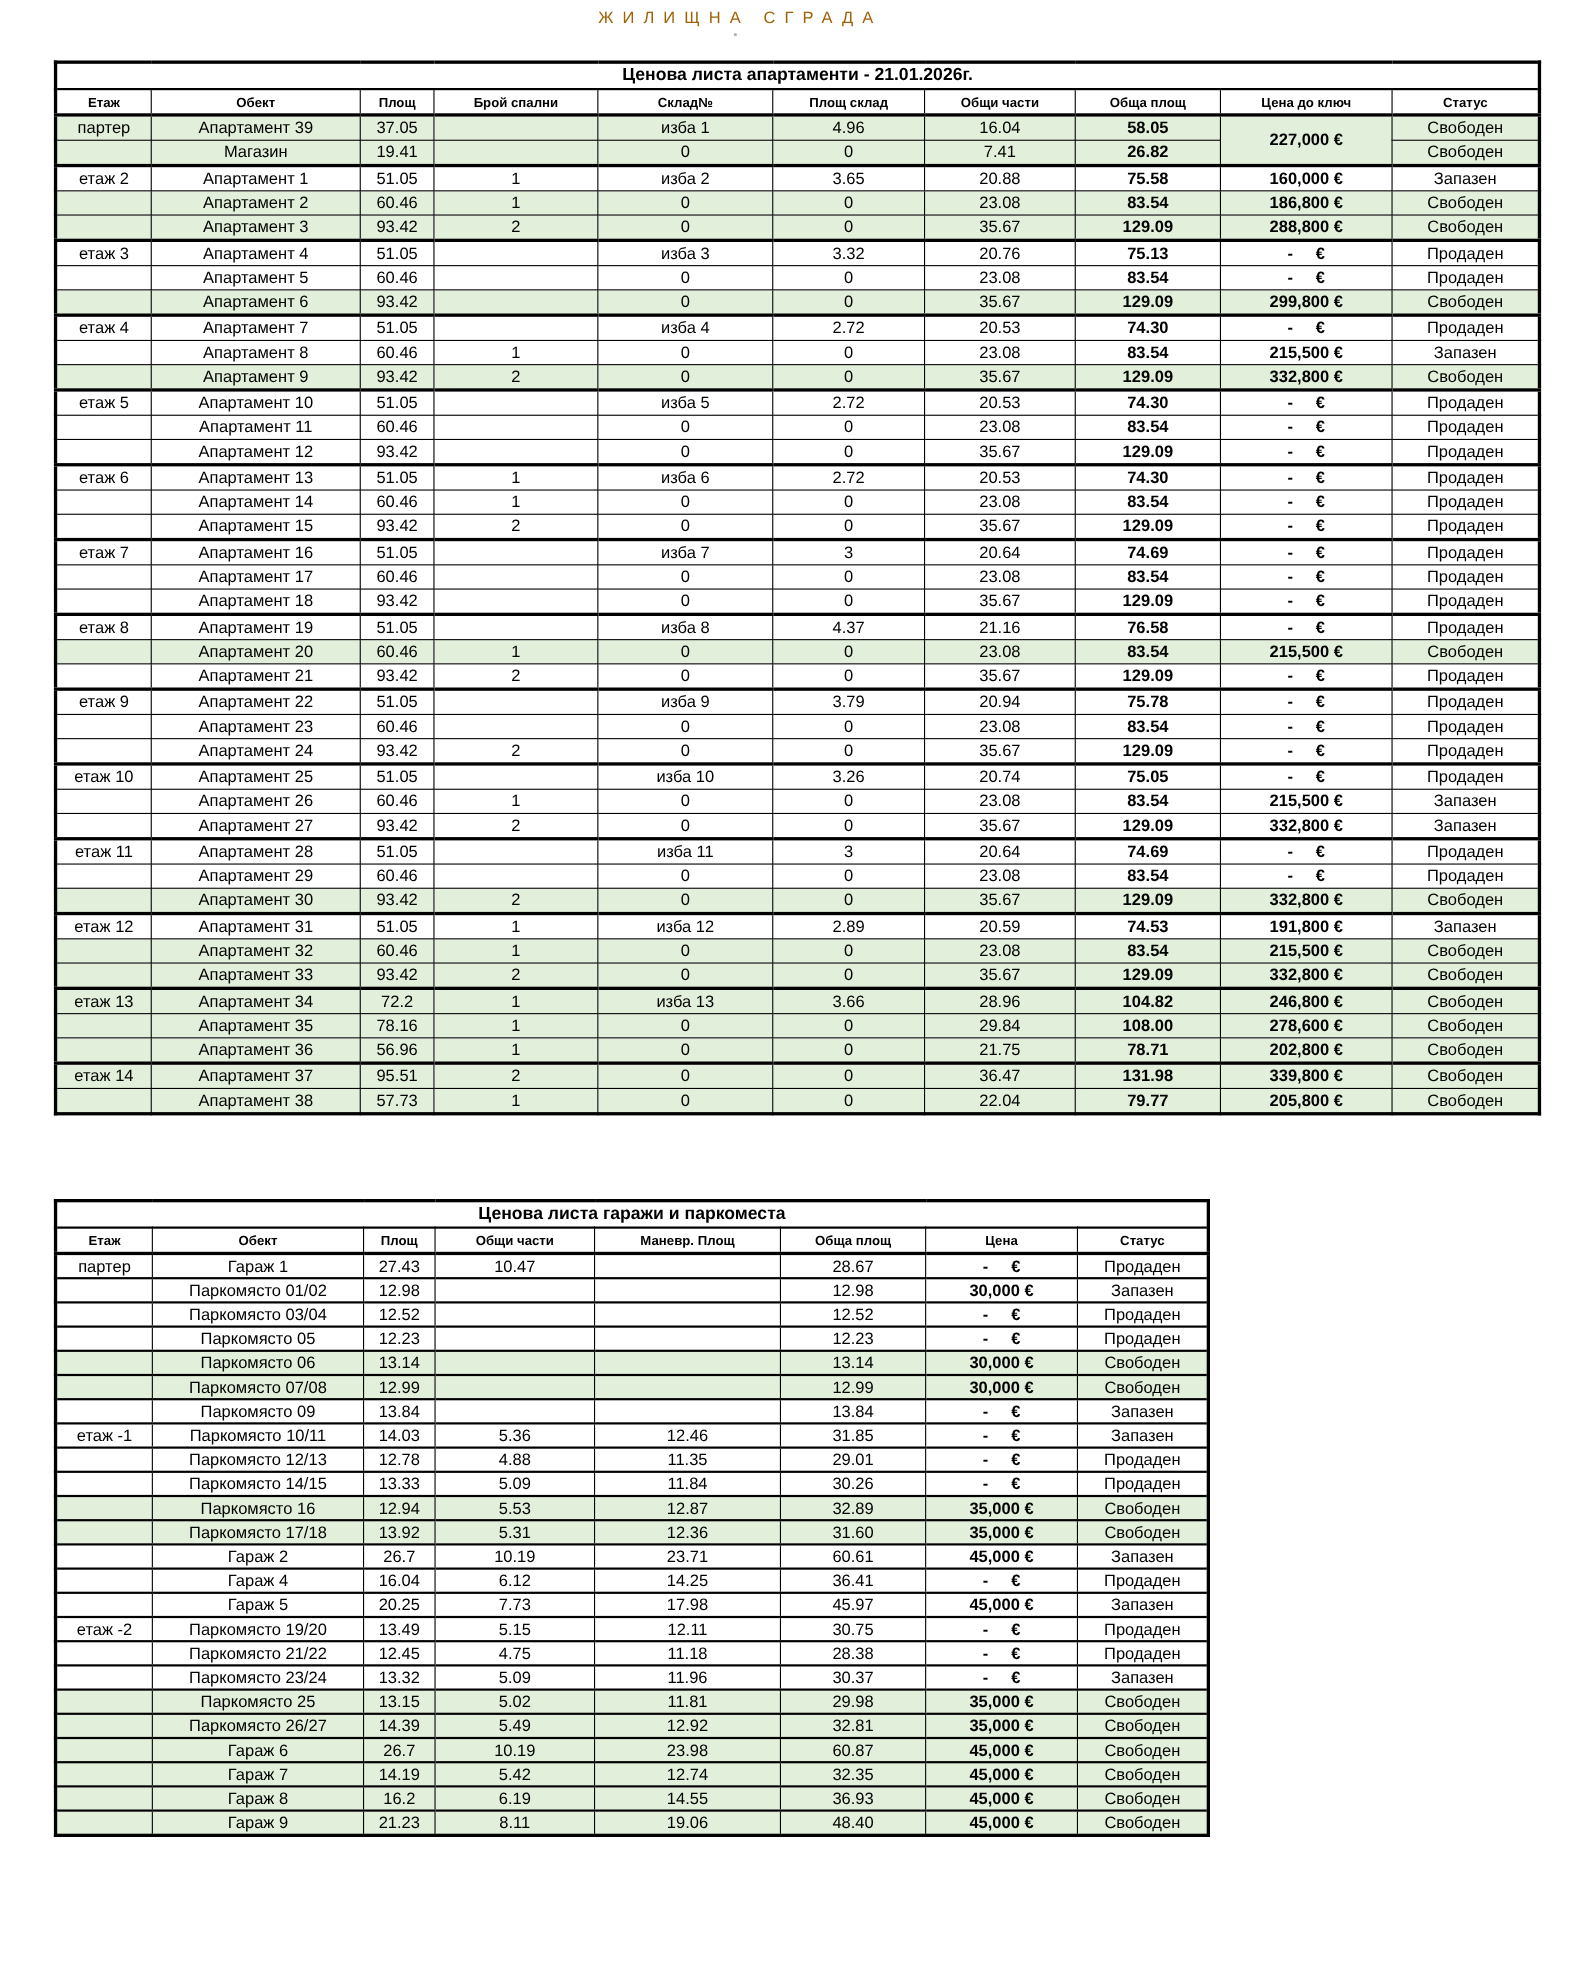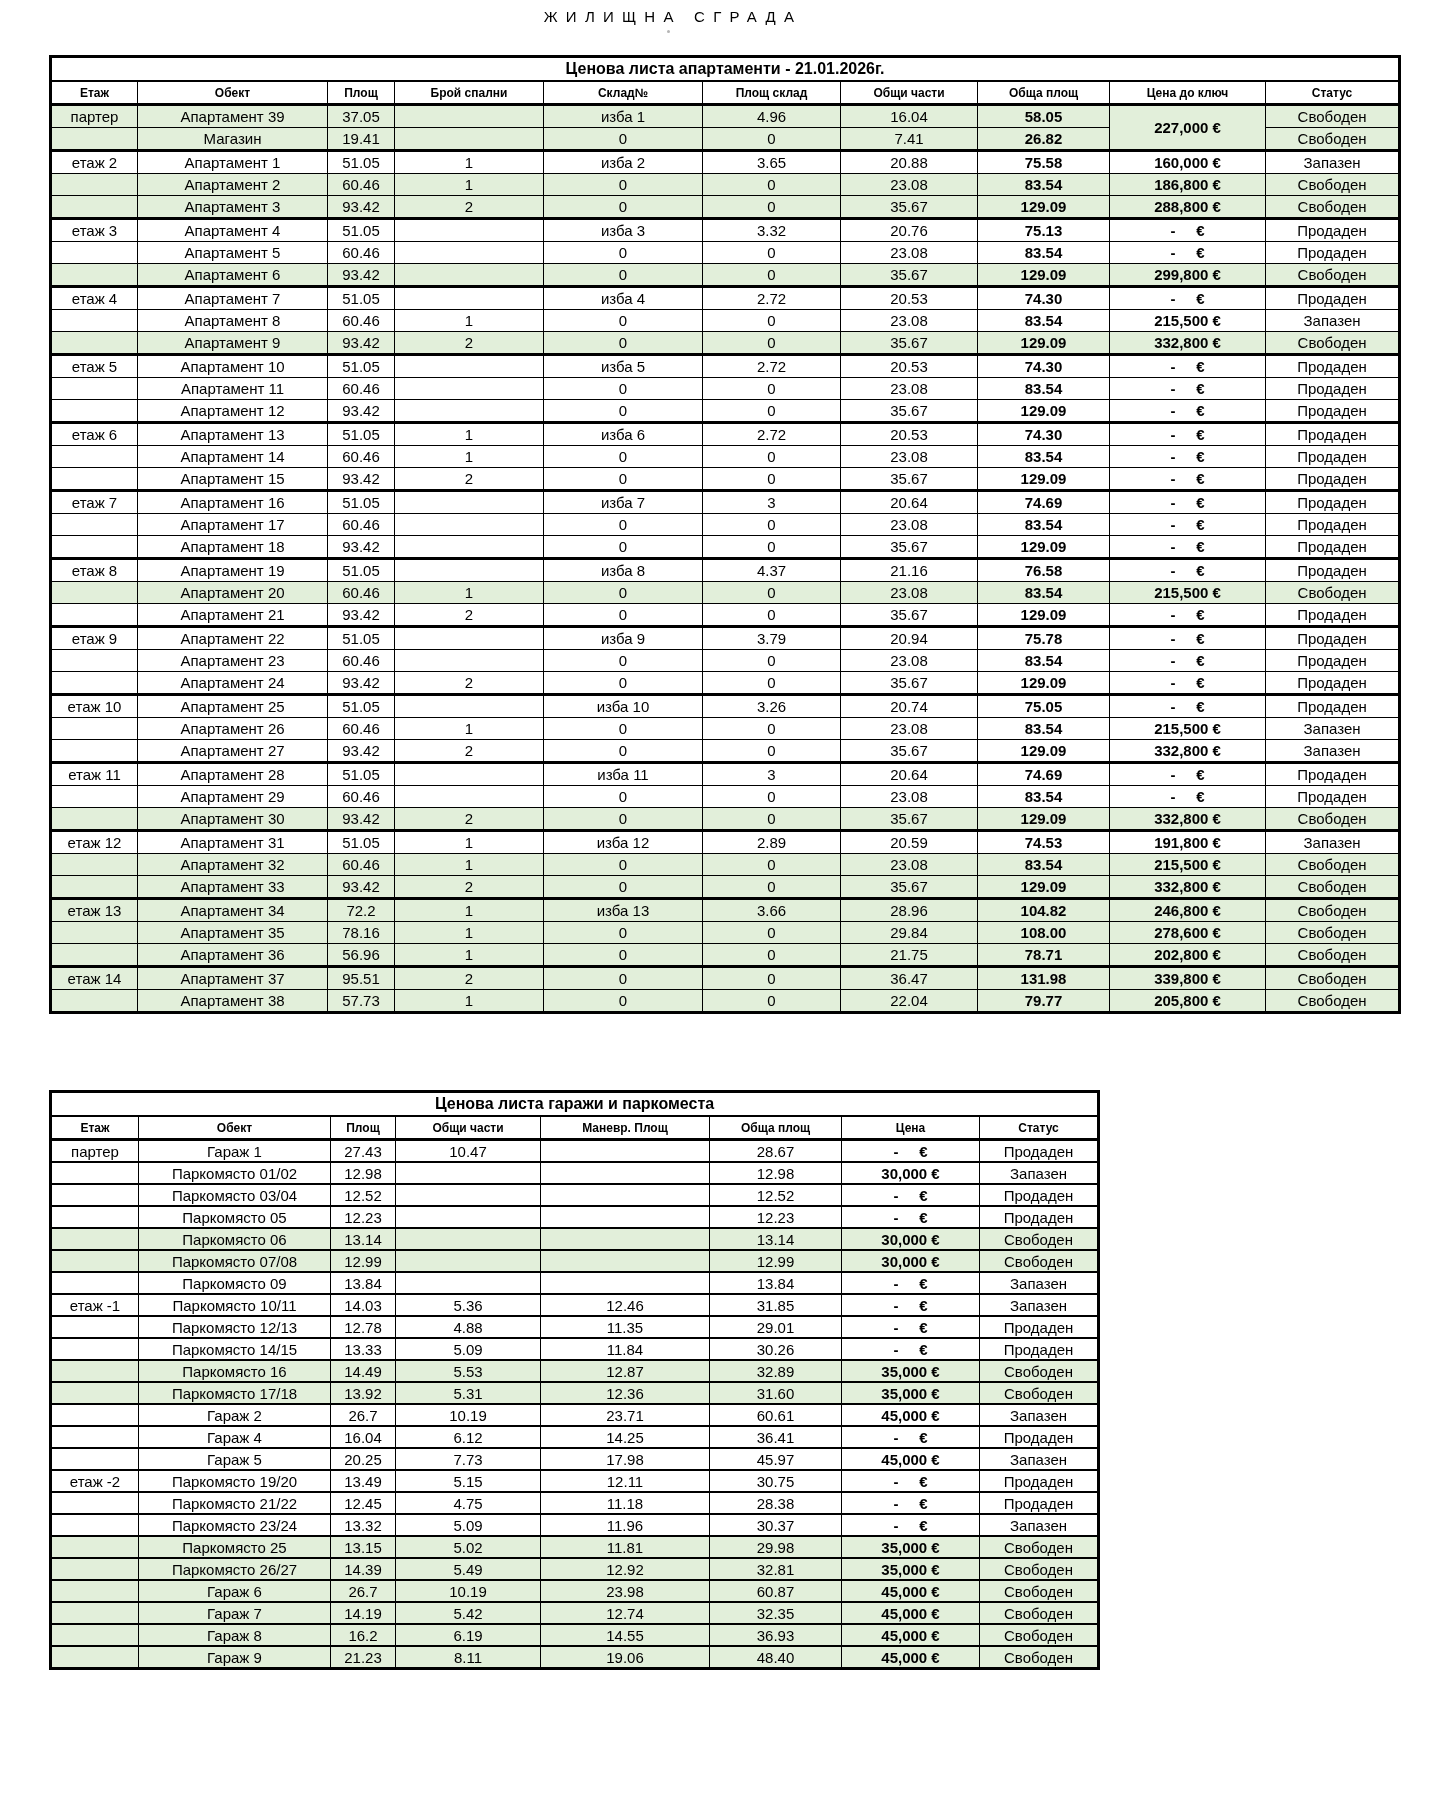--- a/index.html
+++ b/index.html
@@ -6,21 +6,21 @@
   body{
     width:1449px;height:1800px;position:relative;
     font-family:"Liberation Sans","DejaVu Sans",sans-serif;
     color:#000;
     -webkit-font-smoothing:antialiased;
   }
   .building-title{
     position:absolute;top:8px;left:0;width:1346px;
     text-align:center;
     font-size:15px;letter-spacing:0.55em;
-    color:#000000;
+    color:#a16207;
   }
   .title-dot{
     position:absolute;top:30px;left:667px;width:3px;height:3px;border-radius:50%;
     background:#b5b5b5;
   }
   table{border-collapse:collapse;table-layout:fixed;background:#fff;}
   .price-table{position:absolute;padding-left:16px;}
   #t1{top:55px;left:49px;width:1349px;}
   #t2{top:1090px;left:49px;width:1048px;}
   .price-table{border:3px solid #000;}
@@ -689,21 +689,21 @@
         <td class="c-plosht">13.33</td>
         <td class="c-obshti">5.09</td>
         <td class="c-manevr">11.84</td>
         <td class="c-total">30.26</td>
         <td class="c-price">-&nbsp;&nbsp;&nbsp;&nbsp;&nbsp;€</td>
         <td class="c-status">Продаден</td>
       </tr>
       <tr class="hl">
         <td class="c-floor"></td>
         <td class="c-obekt">Паркомясто 16</td>
-        <td class="c-plosht">14.49</td>
+        <td class="c-plosht">12.94</td>
         <td class="c-obshti">5.53</td>
         <td class="c-manevr">12.87</td>
         <td class="c-total">32.89</td>
         <td class="c-price">35,000 €</td>
         <td class="c-status">Свободен</td>
       </tr>
       <tr class="hl">
         <td class="c-floor"></td>
         <td class="c-obekt">Паркомясто 17/18</td>
         <td class="c-plosht">13.92</td>

